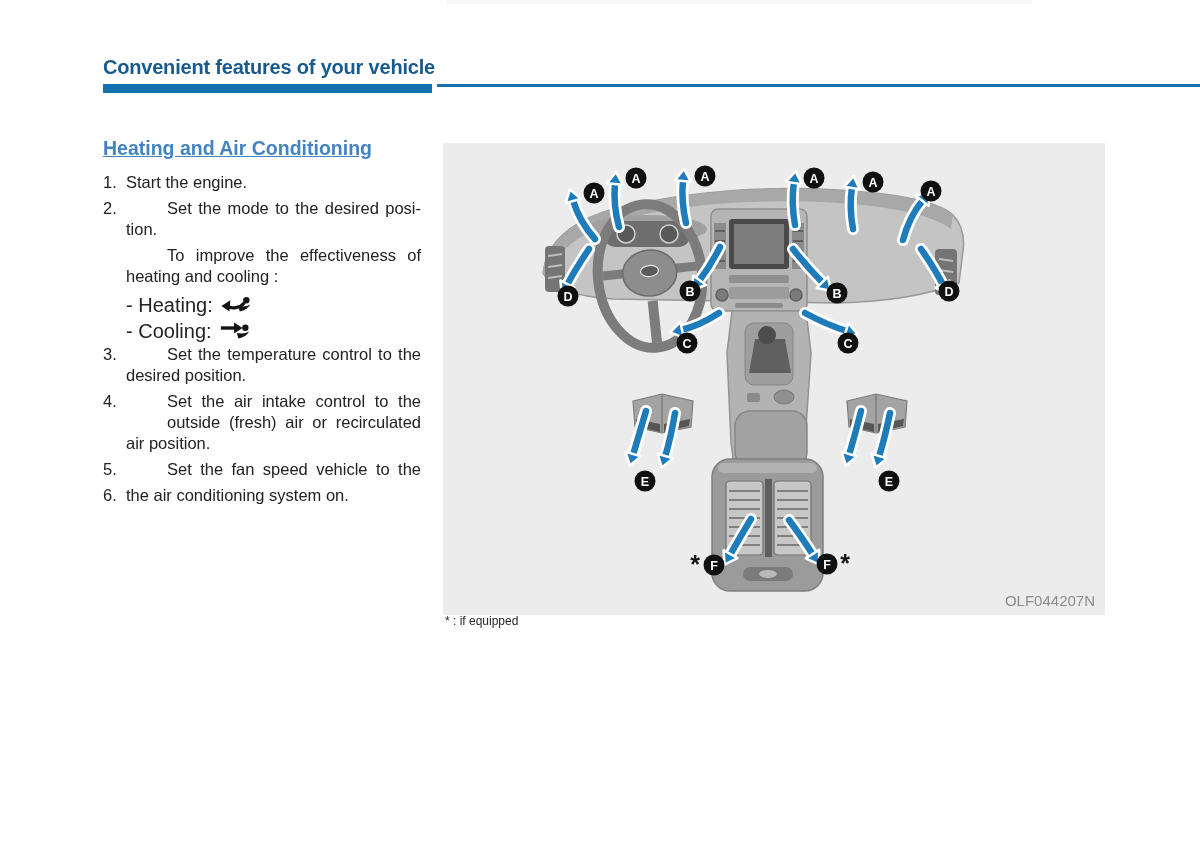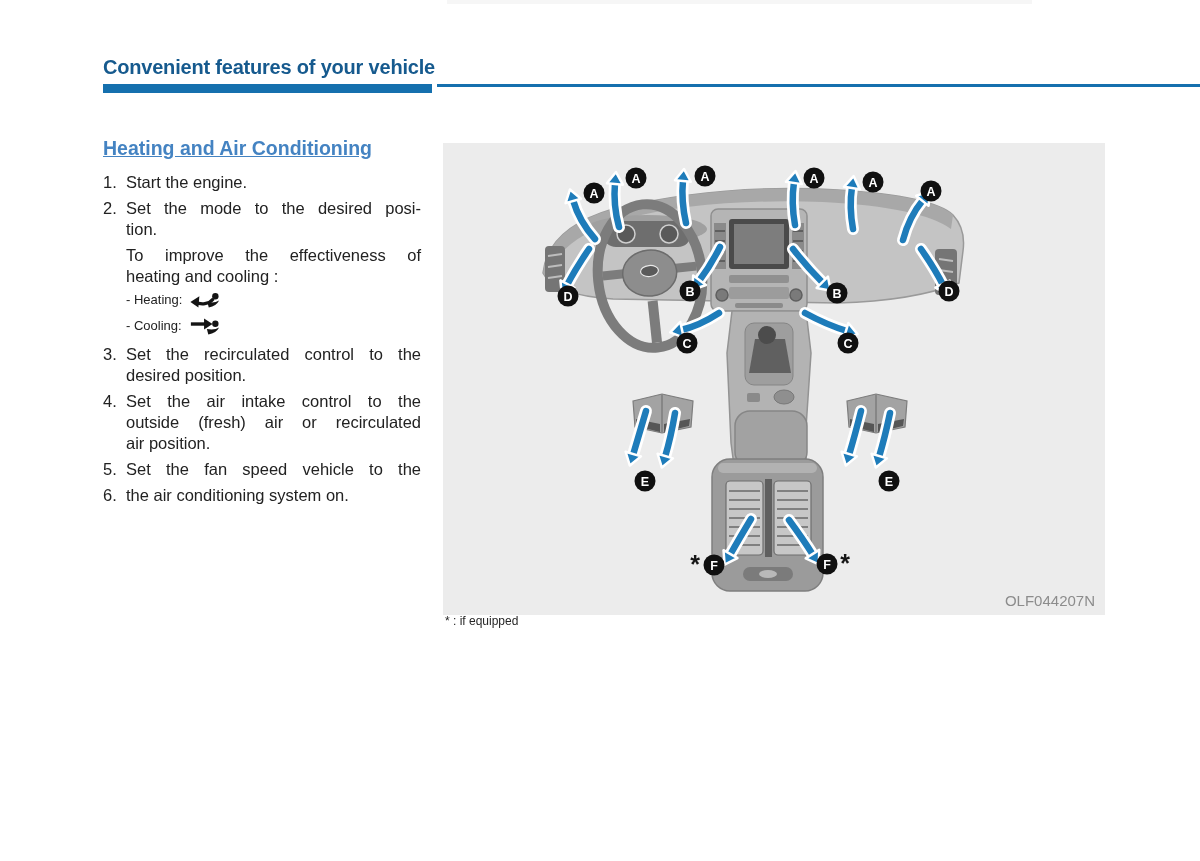--- a/index.html
+++ b/index.html
@@ -16,24 +16,24 @@
   .hdr-rule{position:absolute;left:437px;top:84px;width:763px;height:3px;background:#1570ae;}
 
   .col{position:absolute;left:103px;top:136px;width:318px;}
   .sec-title{
     font-size:19.5px;font-weight:bold;color:#4483c2;line-height:24px;margin:0 0 12px 0;text-decoration:underline;
   }
   .step{display:flex;margin:0 0 5px 0;font-size:16.5px;line-height:21px;color:#222;}
   .step .num{width:23px;flex:0 0 23px;}
   .step .content{flex:1;min-width:0;}
   .ln{text-align:left;}
-  .ln-j{text-align:justify;text-align-last:justify;}
+  .ln-j{text-align:justify;text-align-last:justify;margin-left:41px;}
   .note{margin:2px 0 5px 0;}
   .note .num{visibility:hidden;}
-  .mode-row{display:flex;margin:0;height:26px;font-size:13px;color:#222;}
+  .mode-row{display:flex;align-items:center;margin:0;height:26px;font-size:20px;color:#222;}
   .mode-row .num{width:23px;flex:0 0 23px;}
   .mode-icon{width:32px;height:19px;margin-left:7px;flex:0 0 auto;}
 
   .figure{
     position:absolute;left:443px;top:143px;width:662px;height:472px;background:#ececec;
   }
   .figure svg{display:block;}
   .fig-code{font-size:15px;fill:#8c8c8c;font-family:"Liberation Sans",sans-serif;}
   .marker-letter{font-size:12.5px;font-weight:bold;fill:#ffffff;font-family:"Liberation Sans",sans-serif;}
   .fig-asterisk{font-size:25px;font-weight:bold;fill:#161616;font-family:"Liberation Sans",sans-serif;}
@@ -86,21 +86,21 @@
         <div class="mode-row">
           <span class="num"></span>
           <span>- Cooling:</span>
           <svg class="mode-icon" viewBox="0 0 34 20">
             <use href="#icon-cooling"></use>
           </svg>
         </div>
         <div class="step">
           <span class="num">3.</span>
           <div class="content">
-            <div class="ln ln-j">Set the recirculated control to the</div>
+            <div class="ln ln-j">Set the temperature control to the</div>
             <div class="ln">desired position.</div>
           </div>
         </div>
         <div class="step">
           <span class="num">4.</span>
           <div class="content">
             <div class="ln ln-j">Set the air intake control to the</div>
             <div class="ln ln-j">outside (fresh) air or recirculated</div>
             <div class="ln">air position.</div>
           </div>

